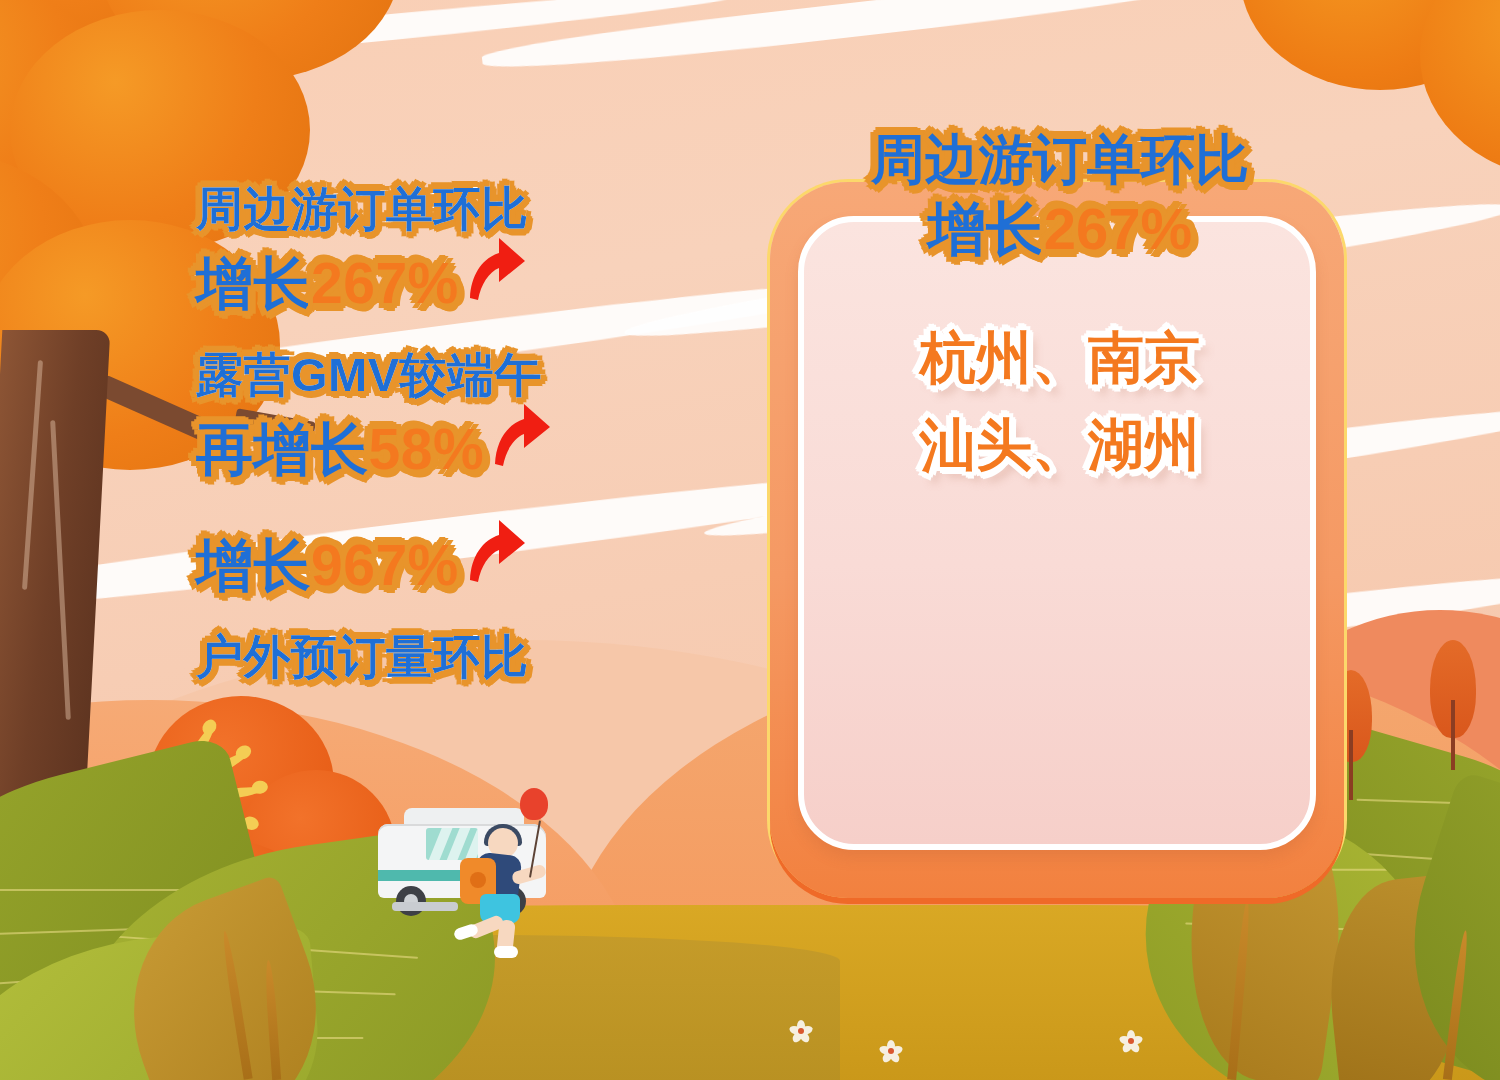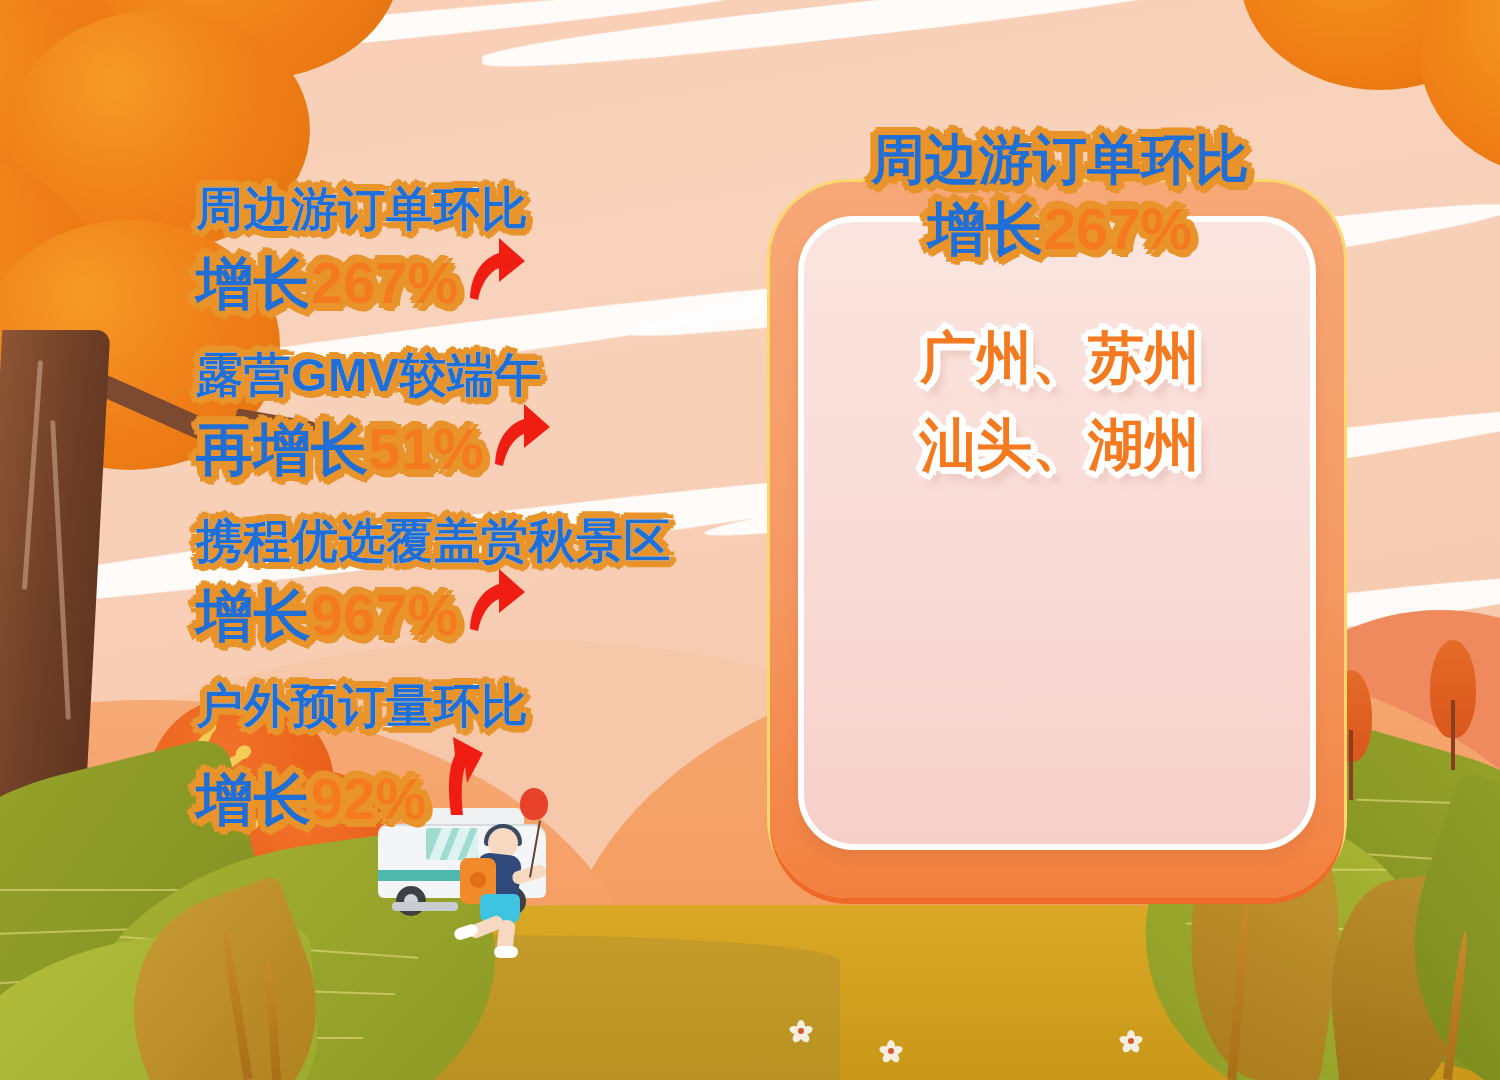--- a/index.html
+++ b/index.html
@@ -397,63 +397,54 @@
           <svg width="60" height="68" viewBox="0 0 60 68">
               <path d="M1 64 C2 40 14 24 30 19 L30 4 L56 27 L30 48 L30 34 C20 38 12 50 9 66 Z" fill="#f01e12"></path>
             </svg>
         </span>
       </div>
     </div>
 
     <div class="stat">
       <span class="line l-title">露营GMV较端午</span>
       <div class="stat-row">
-        <span class="line l-value"><span>再增长</span><span class="num">51%</span></span>
+        <span class="line l-value"><span>再增长</span><span class="num">58%</span></span>
         <span class="uparrow">
           <svg width="60" height="68" viewBox="0 0 60 68">
               <path d="M1 64 C2 40 14 24 30 19 L30 4 L56 27 L30 48 L30 34 C20 38 12 50 9 66 Z" fill="#f01e12"></path>
             </svg>
         </span>
       </div>
     </div>
 
     <div class="stat">
-      <span class="line l-title">携程优选覆盖赏秋景区</span>
       <div class="stat-row">
         <span class="line l-value"><span>增长</span><span class="num">967%</span></span>
         <span class="uparrow">
           <svg width="60" height="68" viewBox="0 0 60 68">
               <path d="M1 64 C2 40 14 24 30 19 L30 4 L56 27 L30 48 L30 34 C20 38 12 50 9 66 Z" fill="#f01e12"></path>
             </svg>
         </span>
       </div>
     </div>
 
     <div class="stat">
       <span class="line l-title">户外预订量环比</span>
-      <div class="stat-row">
-        <span class="line l-value"><span>增长</span><span class="num">92%</span></span>
-        <span class="uparrow" style="margin-left:-6px;">
-          <svg width="60" height="86" viewBox="0 0 60 86">
-              <path d="M20 84 C16 54 18 36 24 24 L22 6 L52 22 L36 52 L34 36 C30 48 30 66 32 84 Z" fill="#f01e12"></path>
-            </svg>
-        </span>
-      </div>
     </div>
 
   </div>
 
   <div class="card-outer">
     <div class="card-inner"></div>
   </div>
 
   <div class="card-title">
     <span class="ct-line">周边游订单环比</span>
     <span class="ct-line v"><span>增长</span><span class="num">267%</span></span>
   </div>
 
   <div class="city-list">
-    <div class="city-row">广州、苏州</div>
+    <div class="city-row">杭州、南京</div>
     <div class="city-row">汕头、湖州</div>
   </div>
 
 
 </div>
 
 </body></html>

